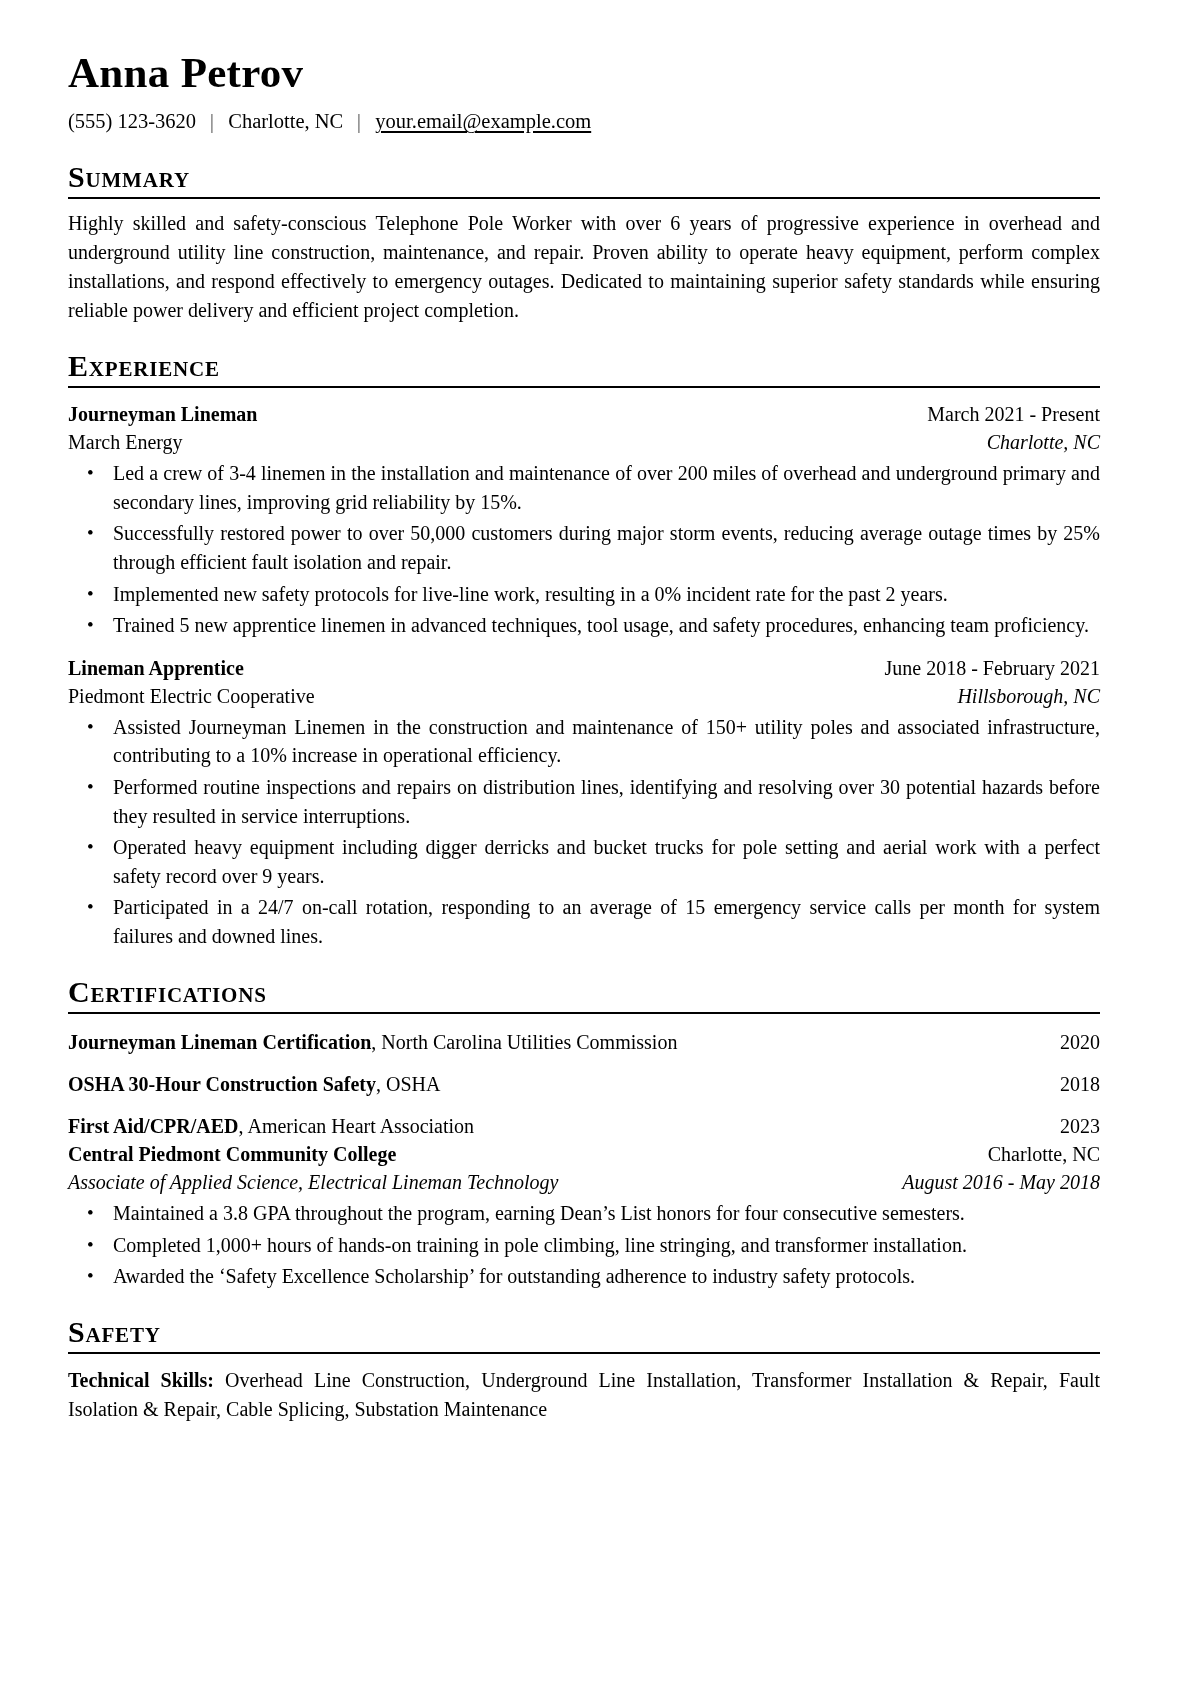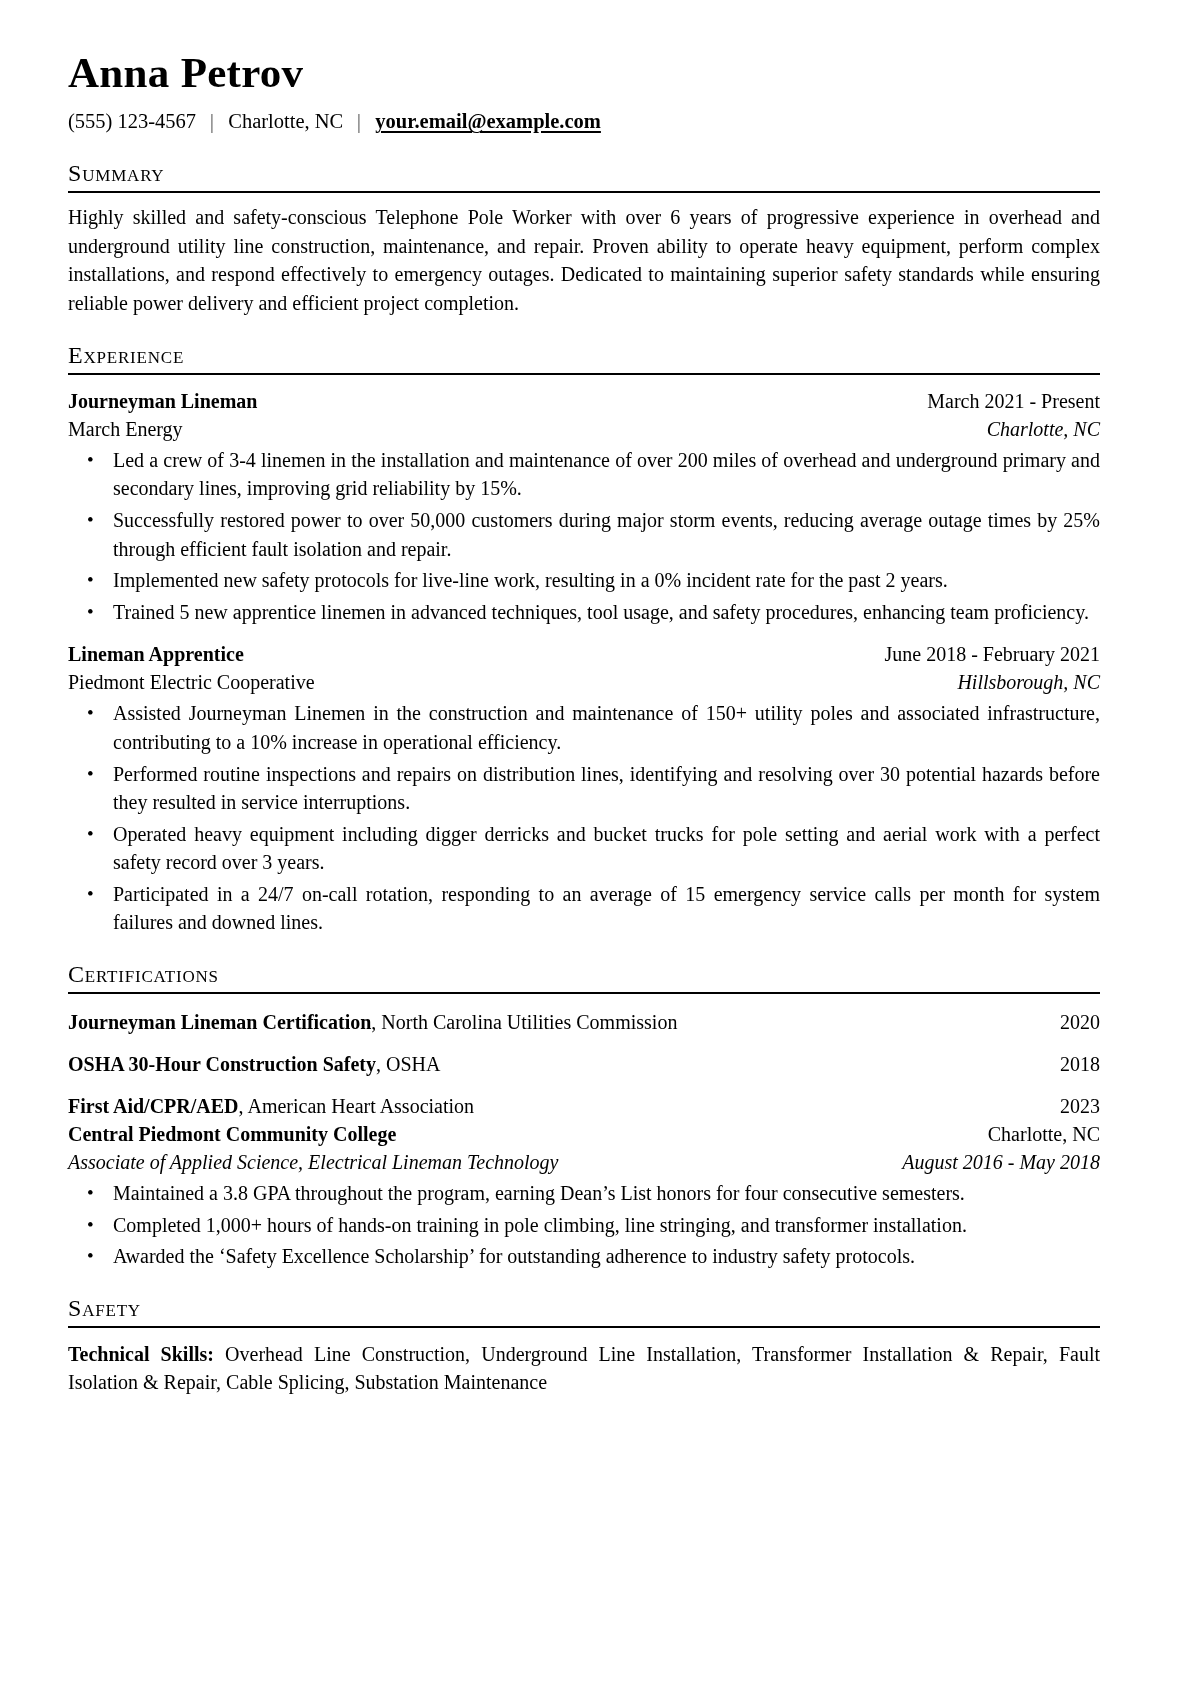--- a/index.html
+++ b/index.html
@@ -34,27 +34,26 @@
   .contact .sep {
     display: inline-block;
     margin: 0 14px;
     font-weight: normal;
     transform: scaleX(0.7);
   }
   .contact a.email {
     color: #000000;
     text-decoration: underline;
     text-underline-offset: 3px;
-    font-weight: bold;
   }
   
   h2.sec {
     margin: 24px 0 0 0;
-    font-size: 24px;
-    font-weight: normal;
+    font-size: 30px;
+    font-weight: bold;
     font-variant: small-caps;
     letter-spacing: 0.8px;
     line-height: 1.12;
     padding-bottom: 4px;
     border-bottom: 2.4px solid #000000;
   }
   
   .para {
     margin: 10px 0 0 0;
     line-height: 1.44;
@@ -113,21 +112,21 @@
     -webkit-hyphens: auto;
   }
 </style>
 </head>
 <body>
 
 <div class="page">
 
   <header>
     <h1 class="name">Anna Petrov</h1>
-    <div class="contact"><span>(555) 123-4567</span><span class="sep">|</span><span>Charlotte, NC</span><span class="sep">|</span><a class="email" href="#">your.email@example.com</a></div>
+    <div class="contact"><span>(555) 123-3620</span><span class="sep">|</span><span>Charlotte, NC</span><span class="sep">|</span><a class="email" href="#">your.email@example.com</a></div>
   </header>
 
   <section>
     <h2 class="sec">Summary</h2>
     <p class="para">Highly skilled and safety-conscious Telephone Pole Worker with over 6 years of progressive experience in overhead and underground utility line construction, maintenance, and repair. Proven ability to operate heavy equipment, perform complex installations, and respond effectively to emergency outages. Dedicated to maintaining superior safety standards while ensuring reliable power delivery and efficient project completion.</p>
   </section>
 
   <section>
     <h2 class="sec">Experience</h2>
 
@@ -153,21 +152,21 @@
         <span class="bold">Lineman Apprentice</span>
         <span>June 2018 - February 2021</span>
       </div>
       <div class="row">
         <span>Piedmont Electric Cooperative</span>
         <span class="italic">Hillsborough, NC</span>
       </div>
       <ul class="bullets">
         <li>Assisted Journeyman Linemen in the construction and maintenance of 150+ utility poles and associated infrastructure, contributing to a 10% increase in operational efficiency.</li>
         <li>Performed routine inspections and repairs on distribution lines, identifying and resolving over 30 potential hazards before they resulted in service interruptions.</li>
-        <li>Operated heavy equipment including digger derricks and bucket trucks for pole setting and aerial work with a perfect safety record over 3 years.</li>
+        <li>Operated heavy equipment including digger derricks and bucket trucks for pole setting and aerial work with a perfect safety record over 9 years.</li>
         <li>Participated in a 24/7 on-call rotation, responding to an average of 15 emergency service calls per month for system failures and downed lines.</li>
       </ul>
     </div>
   </section>
 
   <section>
     <h2 class="sec">Certifications</h2>
 
     <div class="cert-row">
       <span><span class="bold">Journeyman Lineman Certification</span><span>, </span><span>North Carolina Utilities Commission</span></span>

